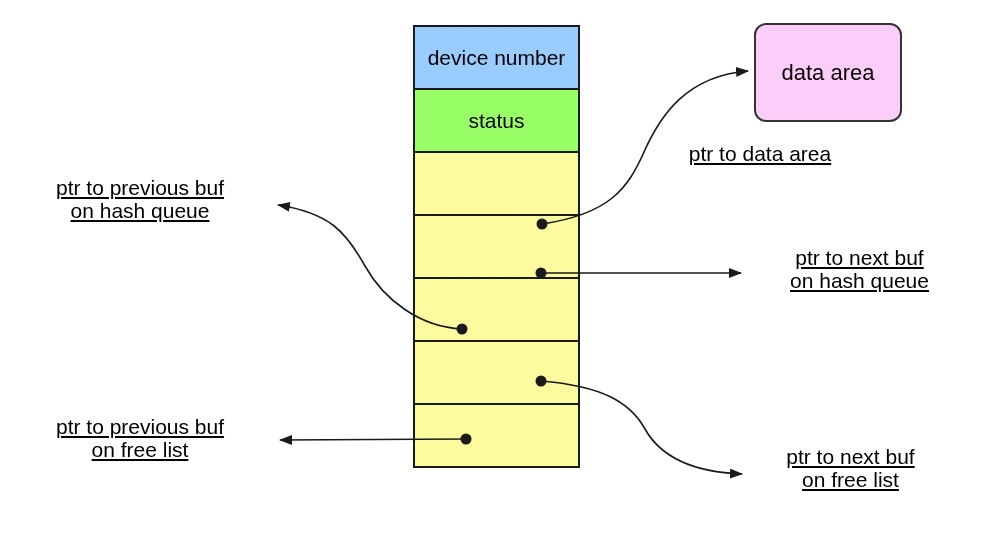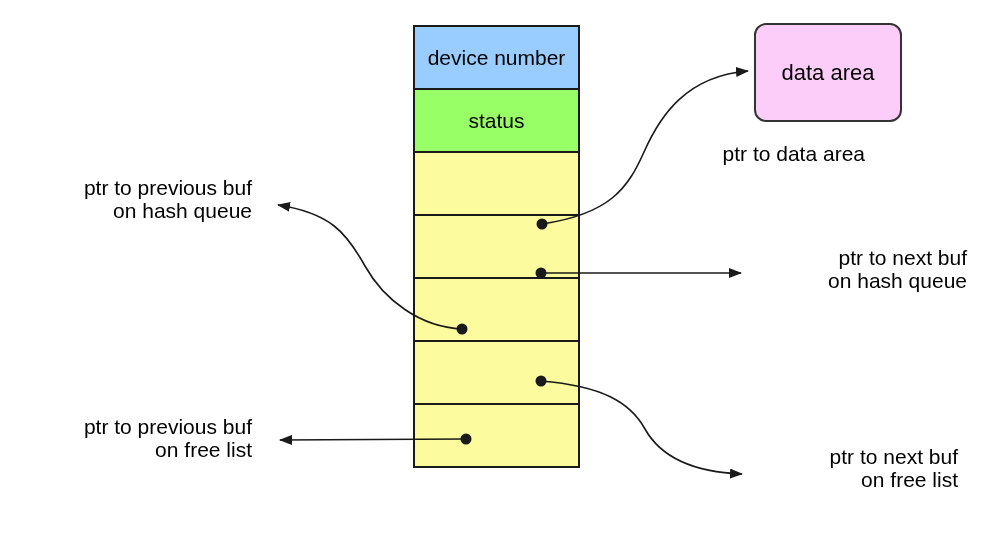--- a/index.html
+++ b/index.html
@@ -24,22 +24,23 @@
   .buf-row.blue{background:var(--cell-blue);}
   .buf-row.green{background:var(--cell-green);}
   .buf-row.yellow{background:var(--cell-yellow);}
   .data-area{
     position:absolute; left:754px; top:23px; width:148px; height:99px;
     background:var(--box-pink); border:2px solid #333; border-radius:12px;
     box-sizing:border-box; display:flex; align-items:center; justify-content:center;
     font-size:22px;
   }
   .lbl{
-    position:absolute; text-align:right; font-size:21px; line-height:23px;
+    position:absolute; text-align:center; font-size:21px; line-height:23px;
     white-space:nowrap;
+    text-decoration:underline;
   }
   .lbl-prev-hash{left:28px;  top:176px; width:224px;}
   .lbl-prev-free{left:28px;  top:415px; width:224px;}
   .lbl-ptr-data {left:655px; top:142px; width:210px;}
   .lbl-next-hash{left:752px; top:246px; width:215px;}
   .lbl-next-free{left:743px; top:445px; width:215px;}
   .arrow-layer{
     position:absolute; left:0; top:0; width:998px; height:535px;
     pointer-events:none;
   }

